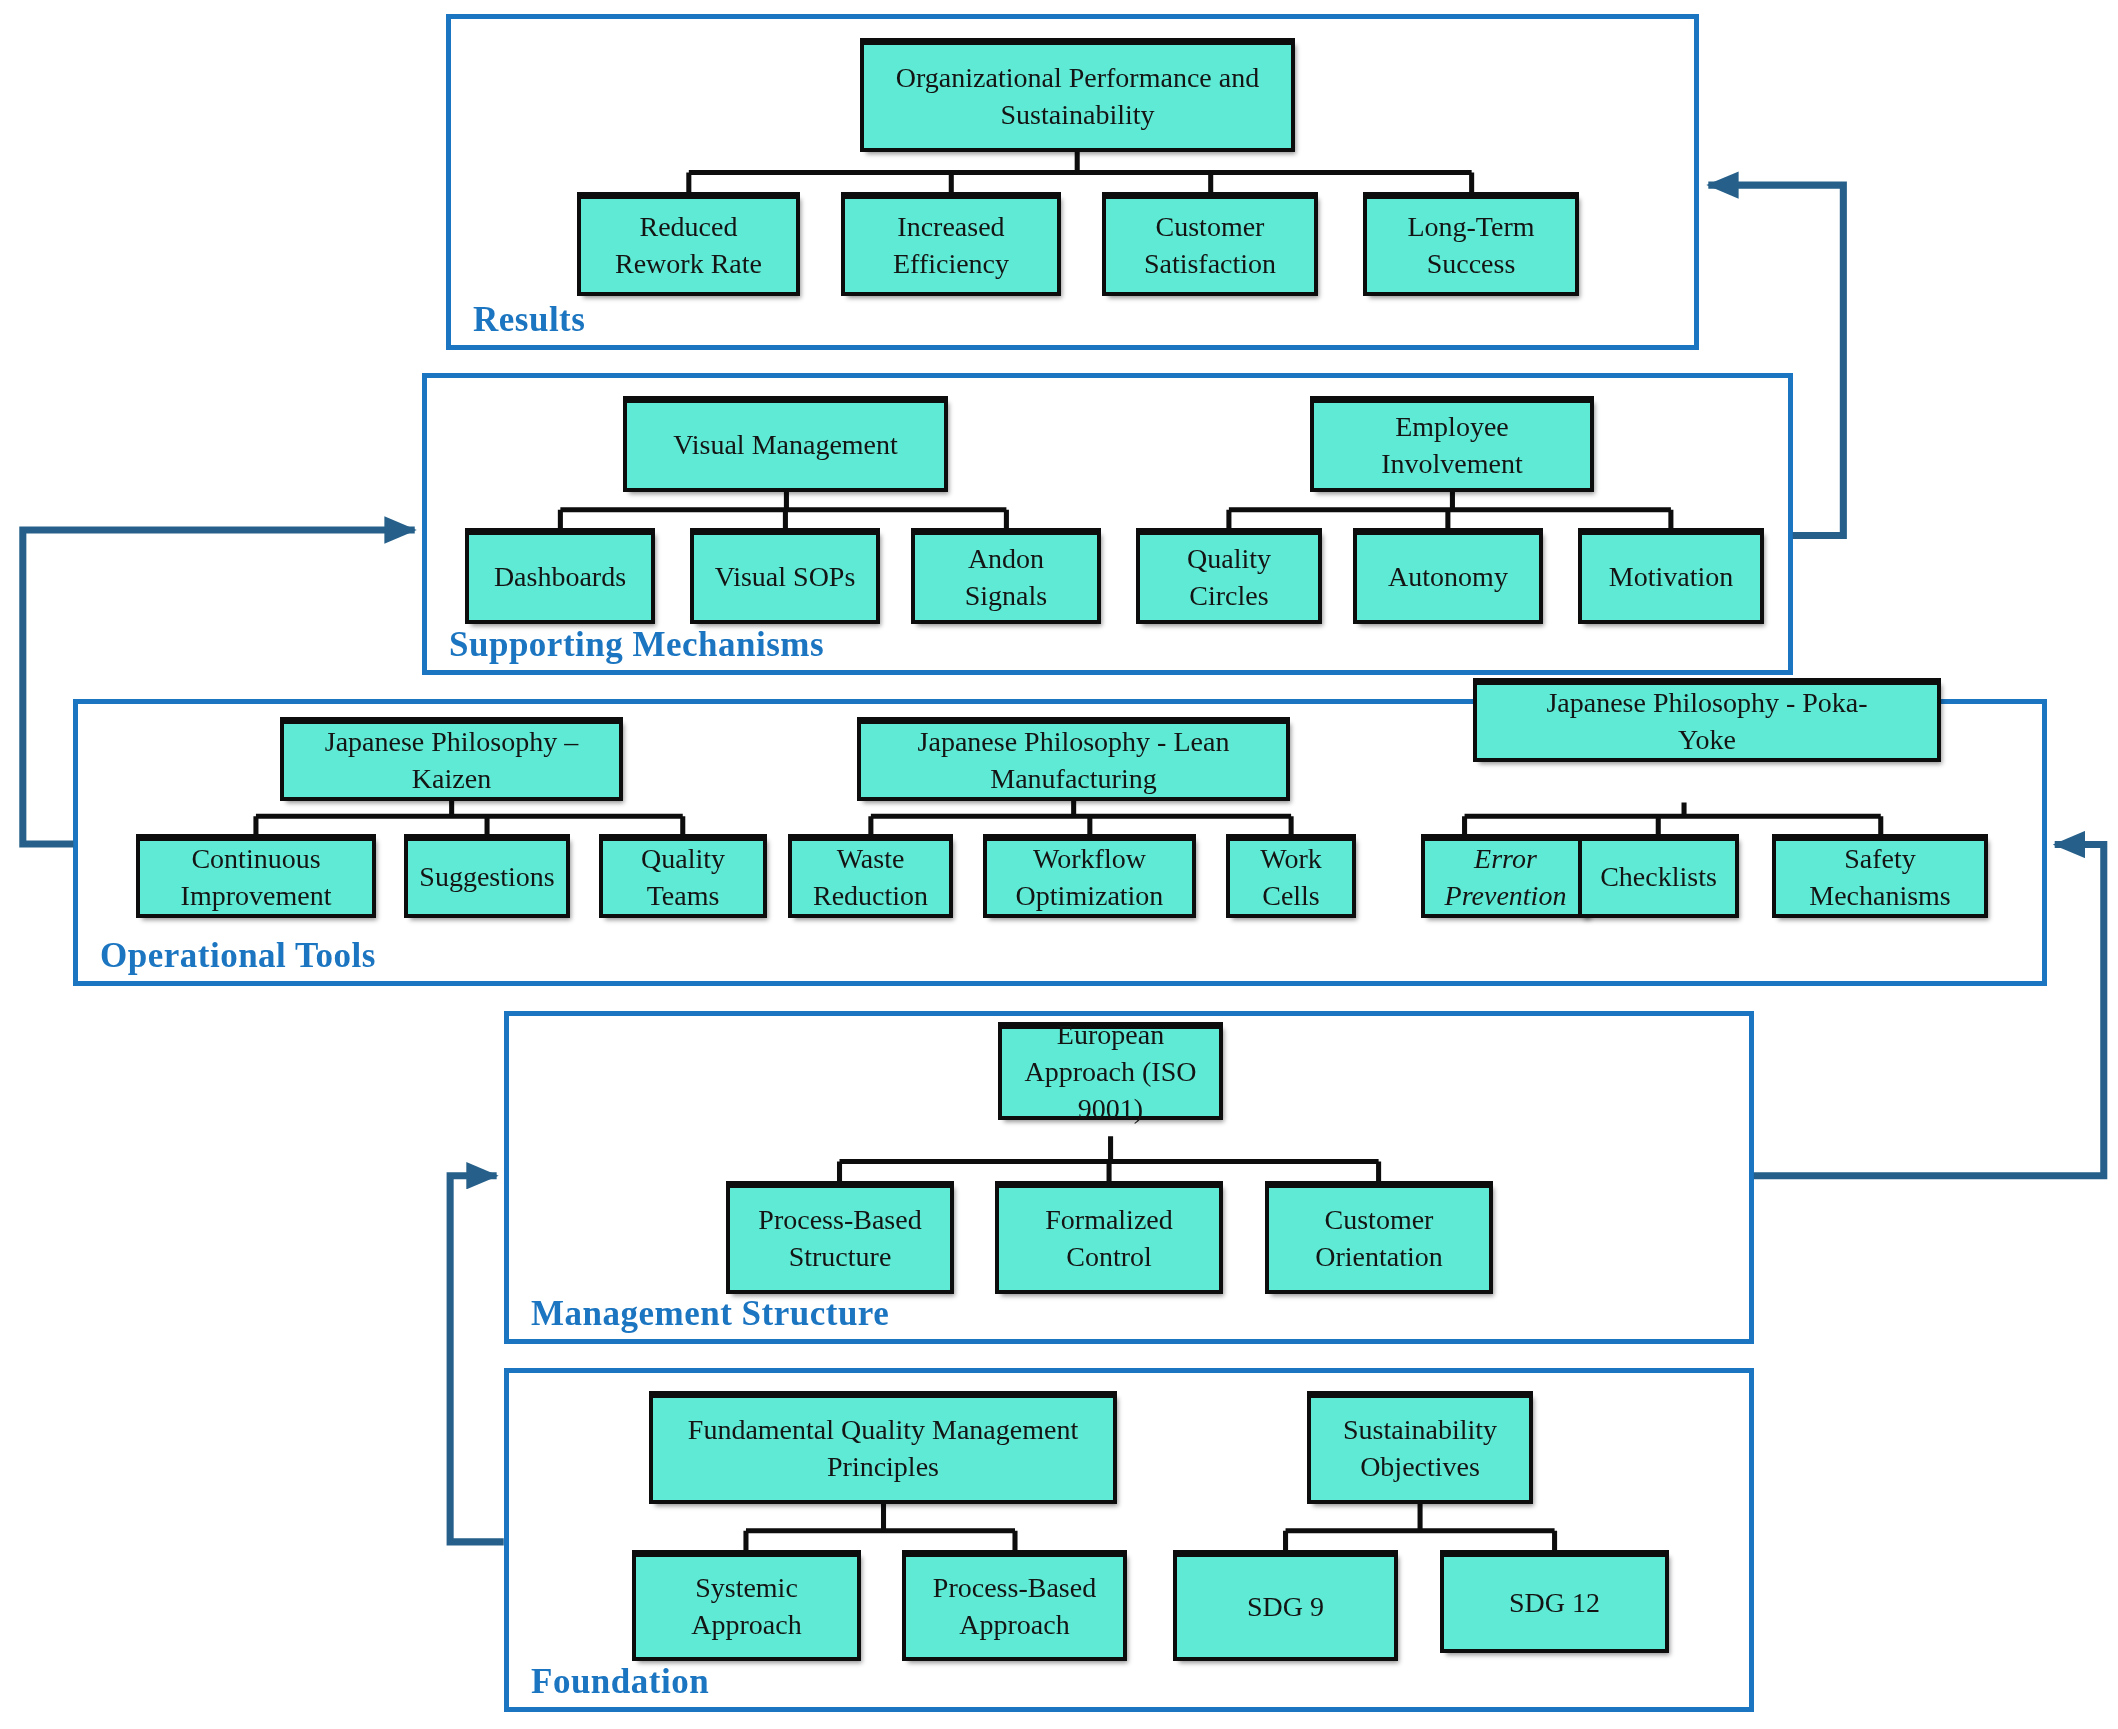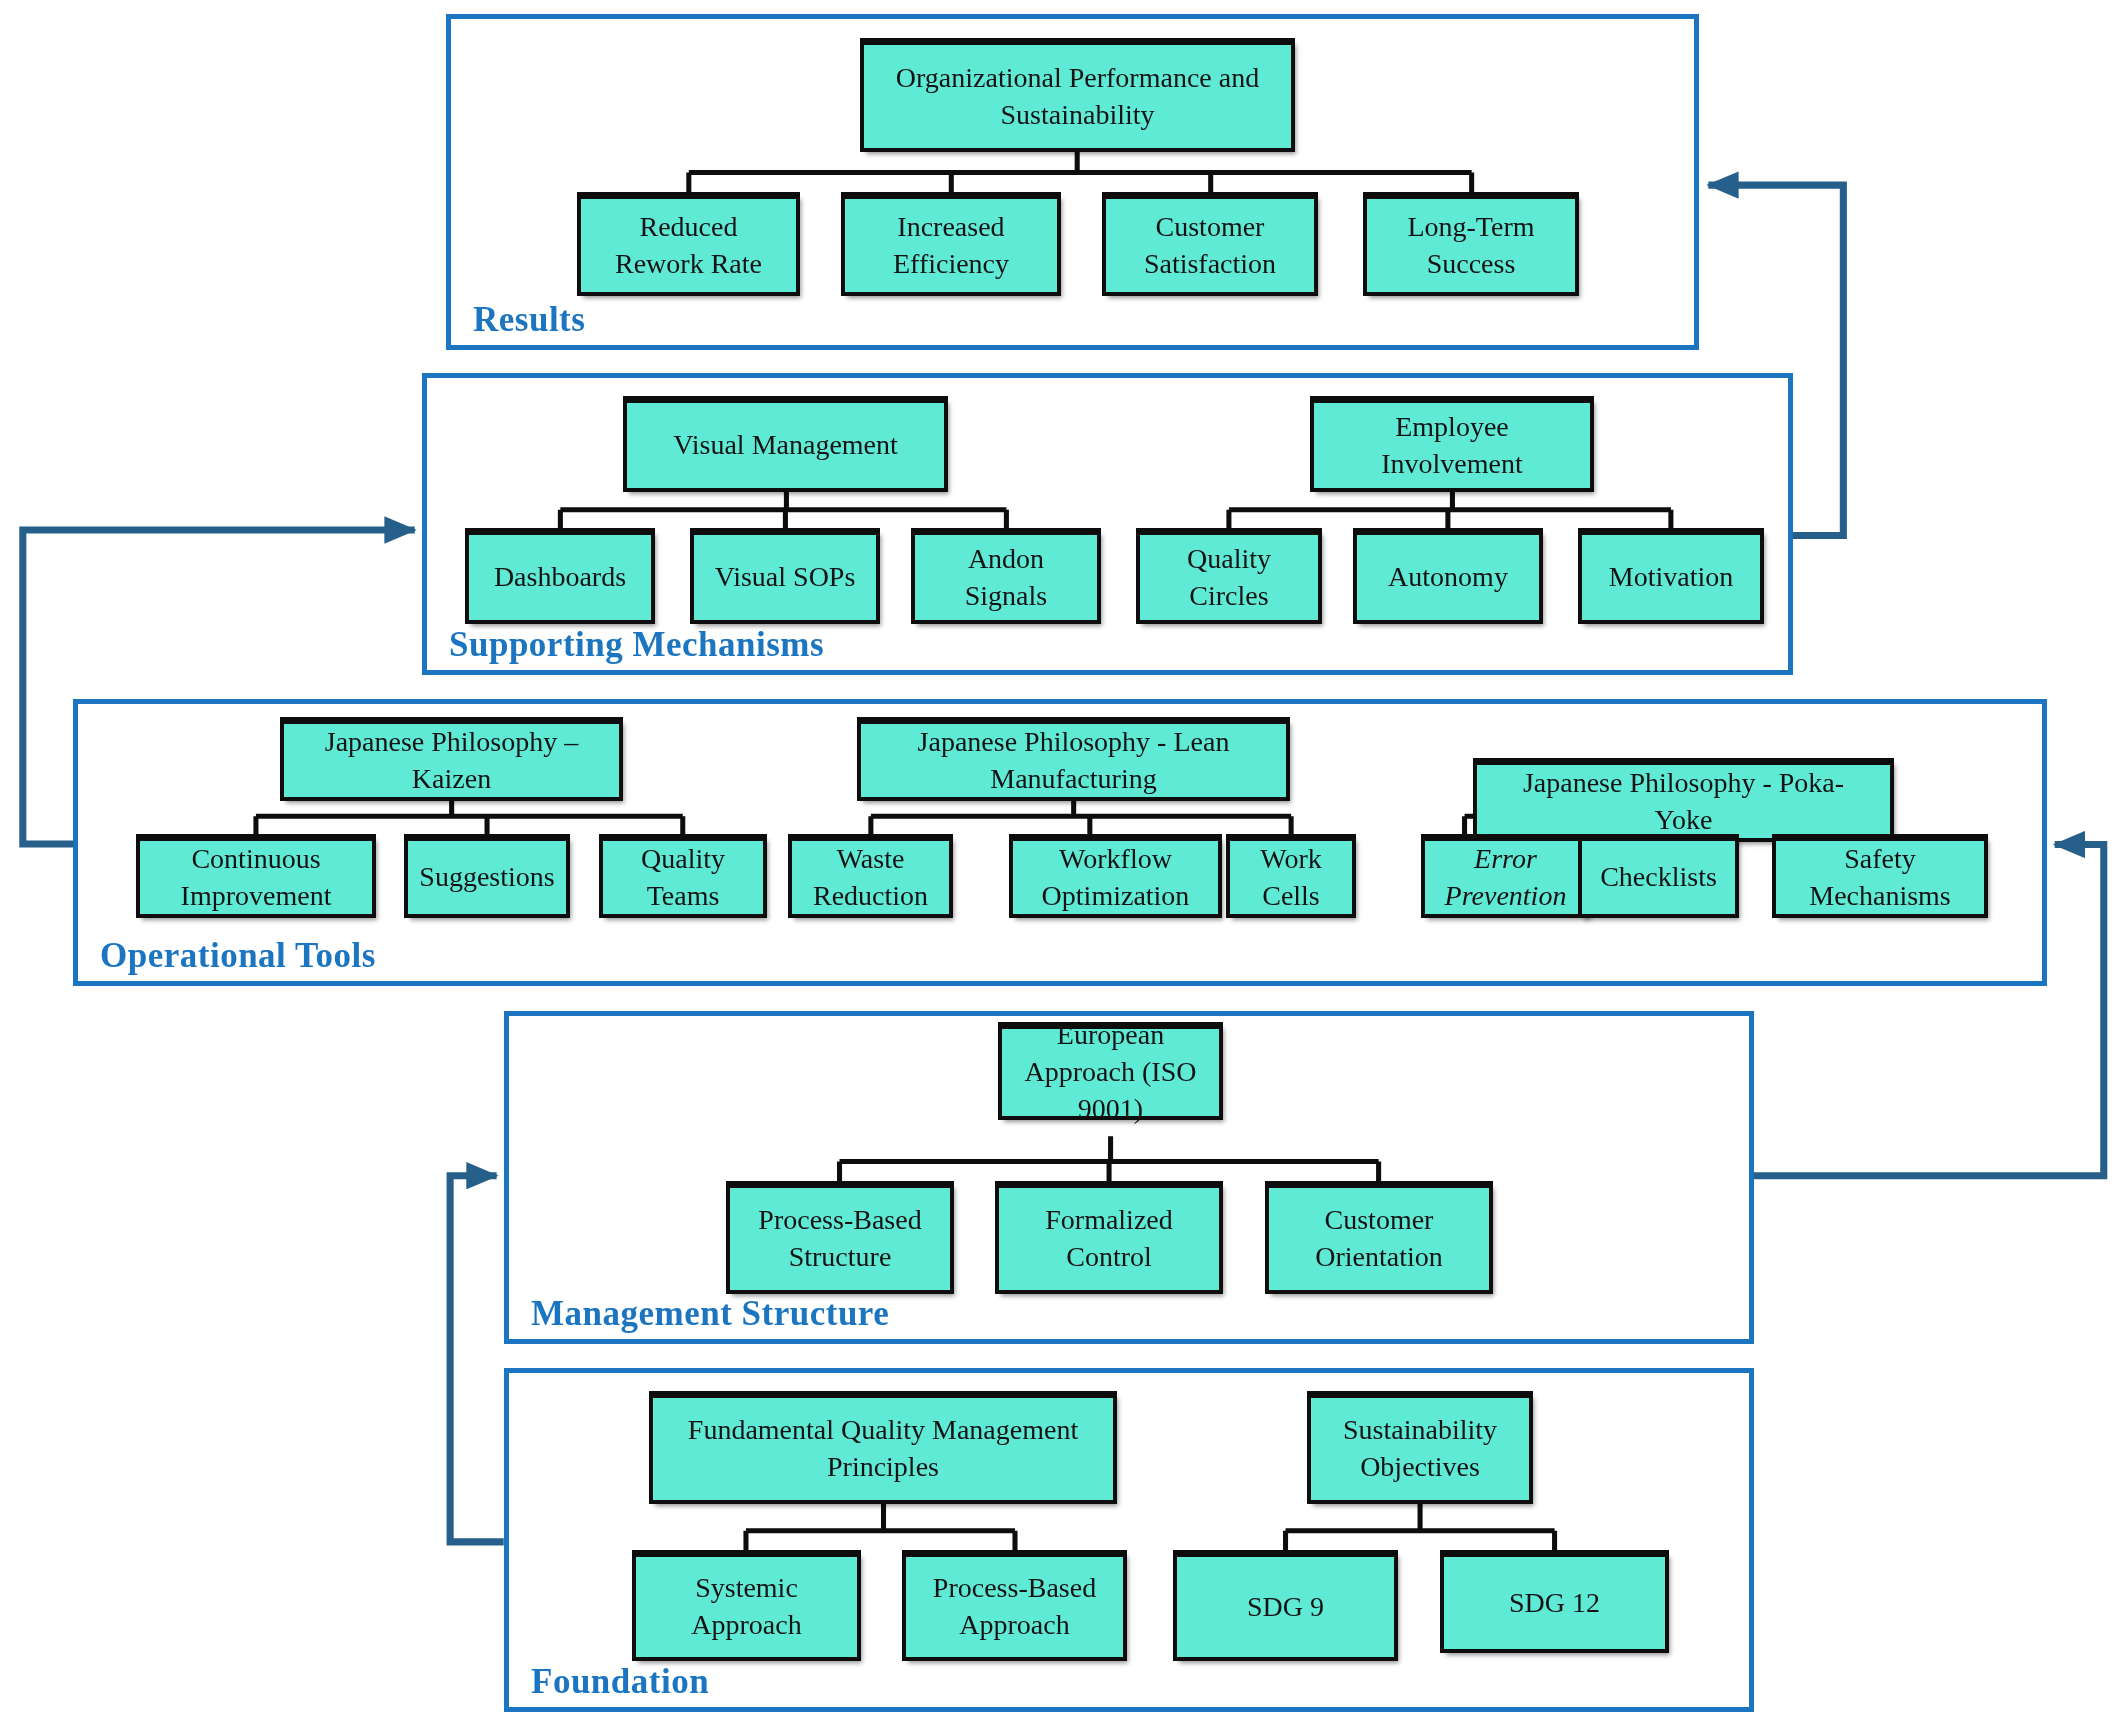--- a/index.html
+++ b/index.html
@@ -93,30 +93,30 @@
 Signals</div>
 <div class="node" style="left:1136px;top:528px;width:186px;height:96px;">Quality
 Circles</div>
 <div class="node" style="left:1353px;top:528px;width:190px;height:96px;">Autonomy</div>
 <div class="node" style="left:1578px;top:528px;width:186px;height:96px;">Motivation</div>
 
 <div class="node" style="left:280px;top:717px;width:343px;height:84px;">Japanese Philosophy –
 Kaizen</div>
 <div class="node" style="left:857px;top:717px;width:433px;height:84px;">Japanese Philosophy - Lean
 Manufacturing</div>
-<div class="node" style="left:1473px;top:758px;width:421px;height:84px;">Japanese Philosophy - Poka-
+<div class="node" style="left:1473px;top:678px;width:468px;height:84px;">Japanese Philosophy - Poka-
 Yoke</div>
 <div class="node" style="left:136px;top:834px;width:240px;height:84px;">Continuous
 Improvement</div>
 <div class="node" style="left:404px;top:834px;width:166px;height:84px;">Suggestions</div>
 <div class="node" style="left:599px;top:834px;width:168px;height:84px;">Quality
 Teams</div>
 <div class="node" style="left:788px;top:834px;width:165px;height:84px;">Waste
 Reduction</div>
-<div class="node" style="left:983px;top:834px;width:213px;height:84px;margin-left:26px;">Workflow
+<div class="node" style="left:983px;top:834px;width:213px;height:84px;">Workflow
 Optimization</div>
 <div class="node" style="left:1226px;top:834px;width:130px;height:84px;">Work
 Cells</div>
 <div class="node" style="left:1421px;top:834px;width:169px;height:84px;font-style:italic;">Error
 Prevention</div>
 <div class="node" style="left:1578px;top:834px;width:161px;height:84px;">Checklists</div>
 <div class="node" style="left:1772px;top:834px;width:216px;height:84px;">Safety
 Mechanisms</div>
 
 <div class="node" style="left:998px;top:1022px;width:225px;height:98px;">European

